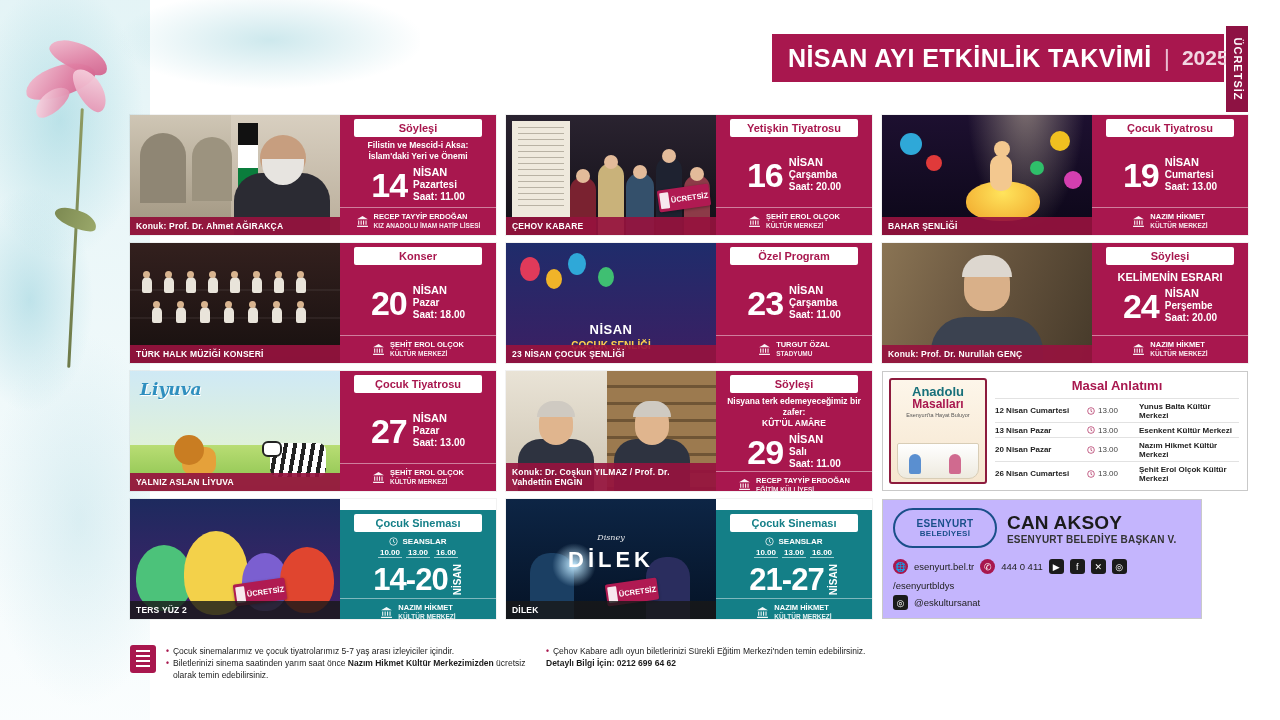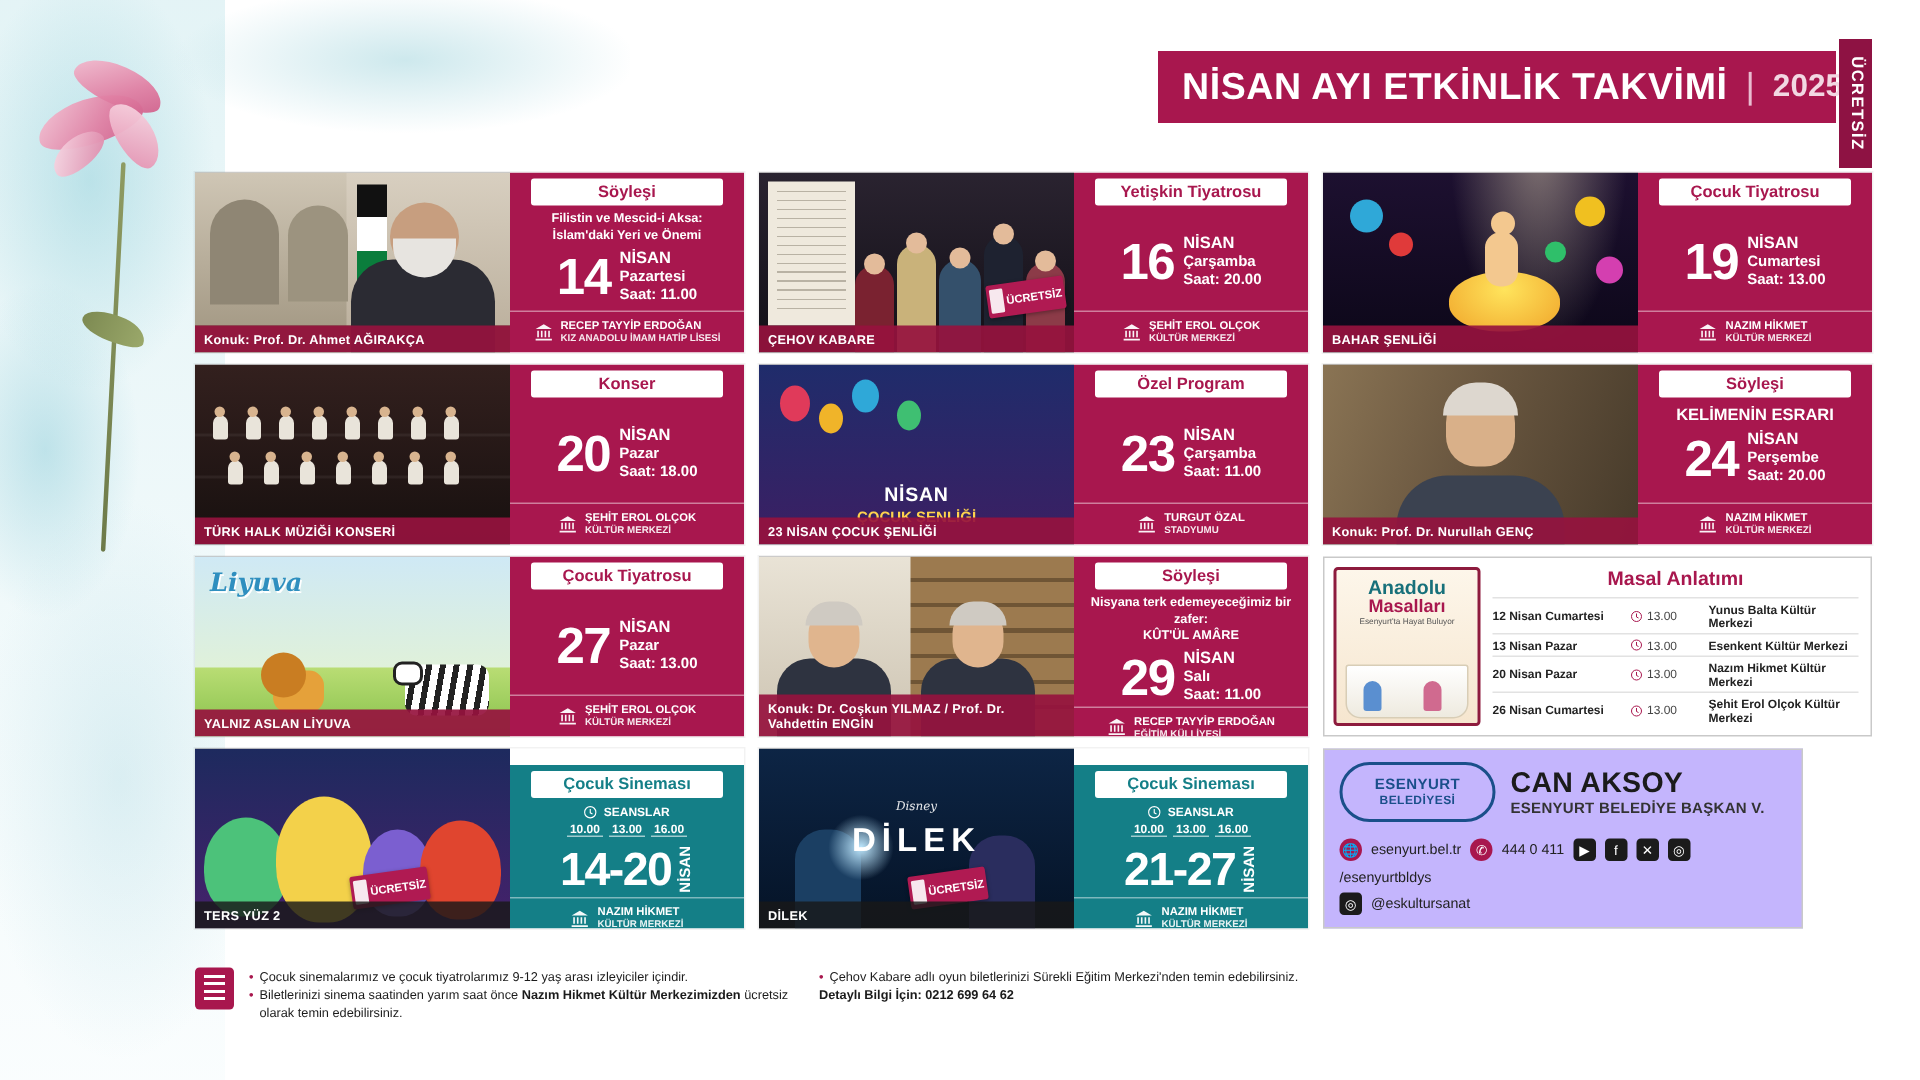--- a/index.html
+++ b/index.html
@@ -886,21 +886,21 @@
         </div>
       </div>
     </div>
   </div>
 
   <div class="footer">
     <div class="foot-icon"></div>
     <div class="foot-col">
       <div class="foot-line">
           <span class="bullet">•</span>
-        <span>Çocuk sinemalarımız ve çocuk tiyatrolarımız 9-12 yaş arası izleyiciler içindir.</span>
+        <span>Çocuk sinemalarımız ve çocuk tiyatrolarımız 5-7 yaş arası izleyiciler içindir.</span>
         </div>
       <div class="foot-line">
           <span class="bullet">•</span>
         <span>
           <span>Biletlerinizi sinema saatinden yarım saat önce </span><b>Nazım Hikmet Kültür Merkezimizden</b><span> ücretsiz olarak temin edebilirsiniz.</span>
         </span>
         </div>
     </div>
     <div class="foot-col2">
       <div class="foot-line">

